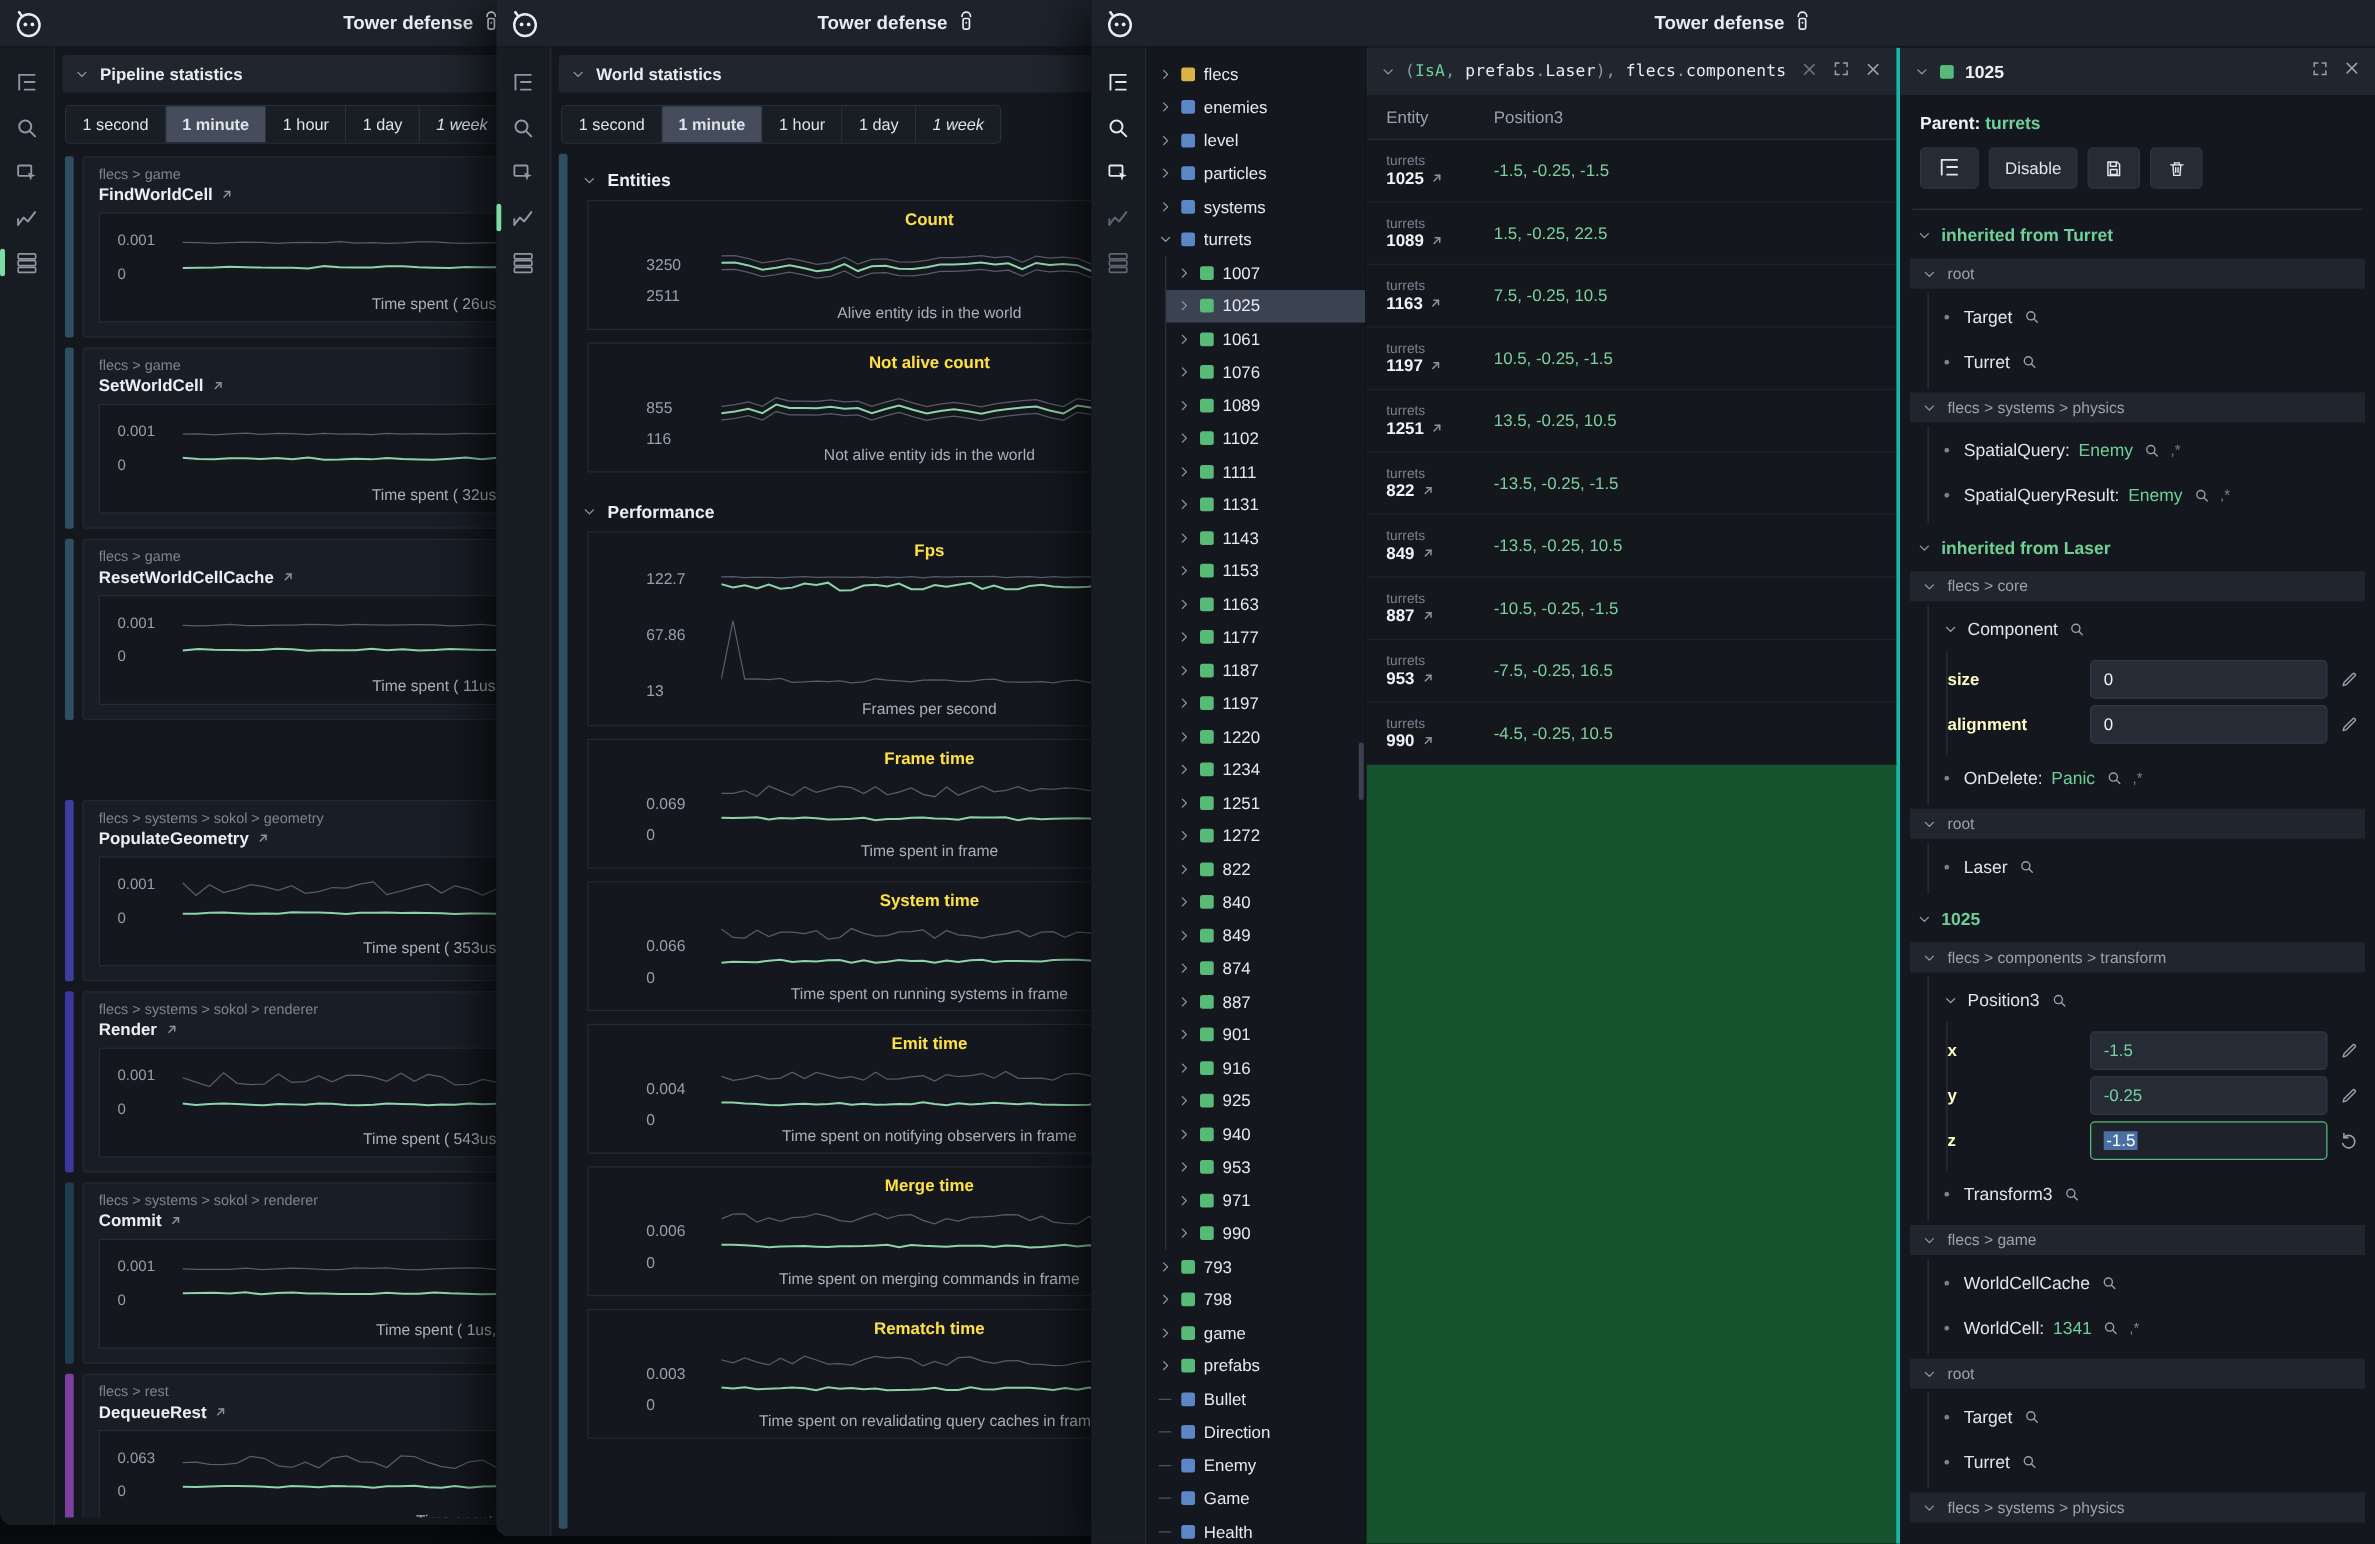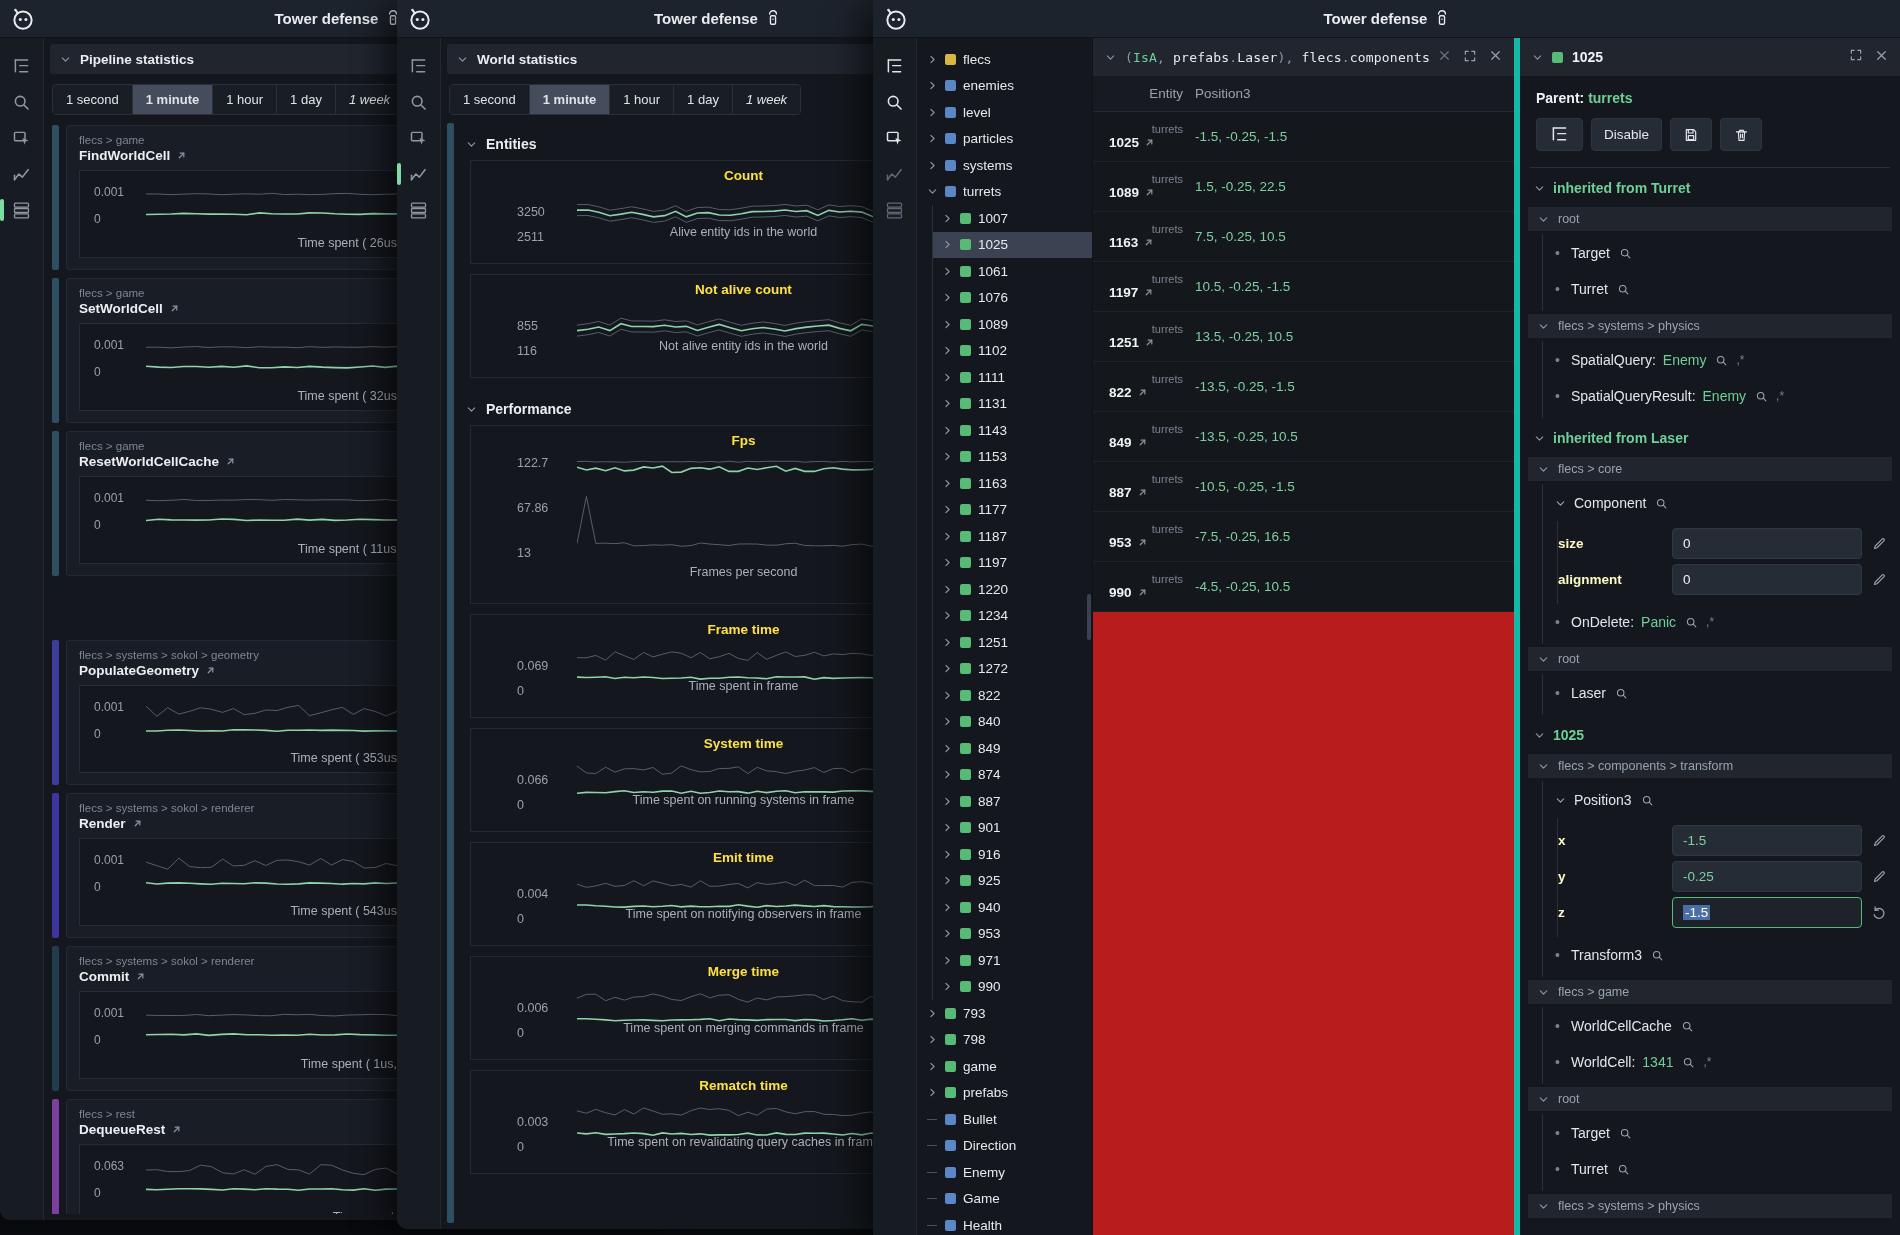--- a/index.html
+++ b/index.html
@@ -54,50 +54,50 @@
   .cbox svg.sp { position:absolute; left:66px; top:10px; height:46px; width:calc(100% - 76px); }
   .ccap { position:absolute; bottom:7px; left:0; right:0; text-align:center; color:#a9b0ba; font-size:12.5px; }
 
   .world-wrap { flex:1; display:flex; min-height:0; }
   .wbar { flex:0 0 7px; border-radius:2px; }
   .wsections { flex:1; min-width:0; overflow:hidden; }
   .sec-head { display:flex; align-items:center; gap:9px; padding:13px 8px 8px 12px;
     color:#eceef2; font-weight:700; font-size:14px; }
   .wcard { margin:0 14px 10px 16px; background:#14171d; border:1px solid #242a33;
     height:104px; position:relative; }
-  .wcard.fps { height:179px; }
+  .wcard.fps { height:156px; }
   .wtitle { position:absolute; top:7px; left:0; right:0; text-align:center;
     color:#fde047; font-weight:700; font-size:13.5px; }
   .wylab { position:absolute; left:46px; top:44px; display:flex; flex-direction:column;
     gap:11px; color:#98a0ac; font-size:12.5px; }
   .wcard.fps .wylab { top:30px; gap:31px; }
   .wcard svg.sp { position:absolute; left:106px; top:30px; height:44px; width:calc(100% - 118px); }
   .wcard.fps svg.sp { top:28px; height:108px; }
-  .wcap { position:absolute; bottom:24px; left:0; right:0; text-align:center; color:#a9b0ba; font-size:12.5px; }
+  .wcap { position:absolute; bottom:6px; left:0; right:0; text-align:center; color:#a9b0ba; font-size:12.5px; }
 
   .pl-gray  { stroke:#565e6a; stroke-width:1;   fill:none; }
   .pl-green { stroke:#8fd3aa; stroke-width:1.6; fill:none; }
 
   
   .w3body { flex:1; display:flex; min-width:0; }
   .treepane { flex:0 0 176px; background:#14181e; border-right:1px solid #0f1318;
     padding-top:8px; overflow:hidden; position:relative; }
   .trow { height:26.5px; display:flex; align-items:center; gap:7px; padding-left:10px;
     color:#e6e9ee; font-size:13.5px; white-space:nowrap; }
   .trow .arr { width:11px; color:#8f97a3; display:flex; flex:0 0 11px; }
   .dash { width:10px; height:1px; background:#4a5260; }
   .sq { width:11px; height:11px; border-radius:2px; flex:0 0 11px; }
   .tchildren { margin-left:15px; border-left:1px solid #2b313b; }
   .tchildren .trow { padding-left:9px; }
   .trow.selected { background:#3b4252; }
   .tscroll { position:absolute; right:1px; top:556px; width:4px; height:46px;
     background:#3a4150; border-radius:2px; }
 
-  .querypane { flex:1; background:#b91c1c; display:flex; flex-direction:column;
-    border-right:6px solid #14b8a6; min-width:0;text-align:right; }
+  .querypane { flex:1; background:#14532d; display:flex; flex-direction:column;
+    border-right:3px solid #14b8a6; min-width:0; }
   .qheader { flex:0 0 38px; background:#20252e; display:flex; align-items:center;
     gap:8px; padding:0 12px; font-family:"DejaVu Sans Mono", monospace; font-size:13px; }
   .qexpr { flex:1; white-space:nowrap; overflow:hidden; letter-spacing:.2px; }
   .qexpr .dim { color:#8f97a3; } .qexpr .green { color:#6fcf97; } .qexpr .w { color:#e8ebef; }
   .qicons { display:flex; gap:12px; align-items:center; color:#9aa2ad; }
   .qicons .small { color:#6b7480; }
   .qcolhead { flex:0 0 36px; display:flex; align-items:center; background:#171b21;
     color:#9aa2ad; font-size:13.5px; border-bottom:1px solid #232933; }
   .qc1 { width:90px; padding-left:16px; }
   .qc2 { padding-left:12px; }

